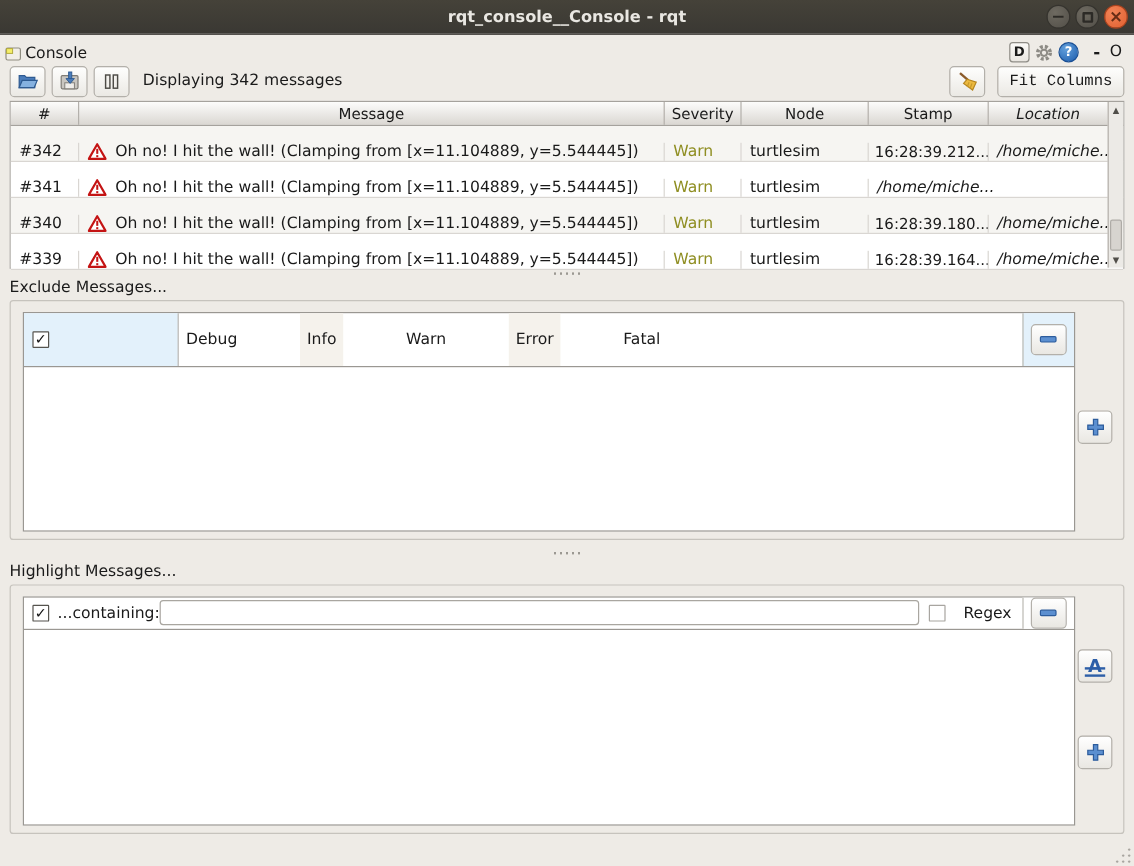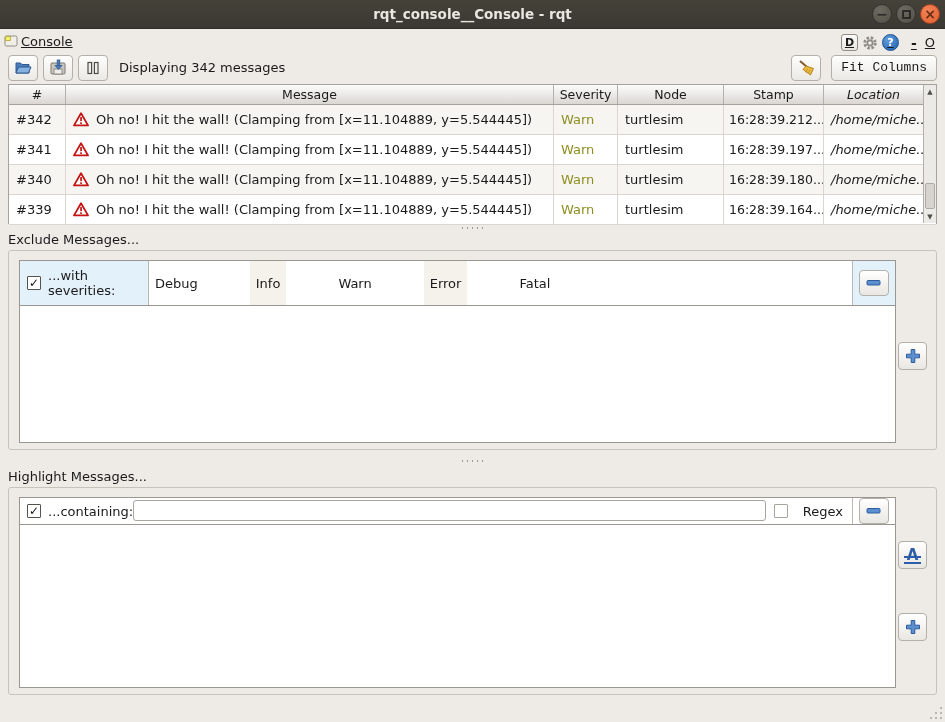--- a/index.html
+++ b/index.html
@@ -28,21 +28,21 @@
   }
   .win-btn.close-btn {
     background:radial-gradient(circle at 35% 30%, #f28457, #e25f2f);
     color:#692d15; border:1px solid #a8431f;
   }
   .max-glyph { width:9px; height:9px; border:2px solid #2c2a26; border-radius:1px; }
 
   
   .dock-title-row {
     position:absolute; top:34px; left:4px; right:8px; height:18px;
-    display:flex; align-items:flex-start;text-decoration:underline;
+    display:flex; align-items:flex-end;
   }
   .dock-title { font-size:13px; margin-left:2px; }
   .dock-buttons { margin-left:auto; display:flex; align-items:center; gap:4px; }
   .d-btn {
     width:17px; height:17px; border:1px solid #8f8d87; border-radius:3px;
     background:linear-gradient(#fbfaf8,#e9e6e1); font-size:11px; font-weight:bold;
     display:flex; align-items:center; justify-content:center;
   }
   .help-btn {
     width:17px; height:17px; border-radius:50%;
@@ -81,21 +81,21 @@
     background:linear-gradient(#fcfcfb,#dad7d2);
     border-bottom:1px solid #a5a29d;
   }
   .th {
     font-size:12.5px; display:flex; align-items:center; justify-content:center;
     border-right:1px solid #b3b0ab; overflow:hidden; white-space:nowrap;
   }
   .th:last-child { border-right:none; }
   .col-num { width:57px; } .col-msg { width:488px; } .col-sev { width:64px; }
   .col-node { width:106px; } .col-stamp { width:100px; } .col-loc { flex:1;font-style:italic; }
-  .tr { display:flex; height:30px; border-bottom:1px solid #d9d6d2; padding-right:13px; background:#fff; }
+  .tr { display:flex; height:30px; border-bottom:1px solid #d9d6d2; padding-right:13px; background:#fff;align-items:flex-end; }
   .tr:nth-child(even) { background:#f6f5f2; }
   .td {
     font-size:13px; display:flex; align-items:center; padding-left:7px;
     border-right:1px solid #d9d6d2; overflow:hidden; white-space:nowrap;
   }
   .td:last-child { border-right:none; }
   .td.col-stamp { padding-left:5px; font-size:12.5px; }
   .sev-warn { color:#8f8e22; }
   .warn-icon { margin-right:7px; flex:none; }
   .vscroll {
@@ -292,21 +292,20 @@
     <div class="td col-msg">
       <svg class="warn-icon" width="16" height="15" viewBox="0 0 16 15">
         <path d="M8 1.2 L15 13.4 L1 13.4 Z" fill="#fff" stroke="#c41414" stroke-width="1.8" stroke-linejoin="round"></path>
         <rect x="7.2" y="5" width="1.7" height="4.2" fill="#c41414"></rect>
         <rect x="7.2" y="10.3" width="1.7" height="1.7" fill="#c41414"></rect>
       </svg>
       <span>Oh no! I hit the wall! (Clamping from [x=11.104889, y=5.544445])</span>
     </div>
     <div class="td col-sev sev-warn">Warn</div>
     <div class="td col-node">turtlesim</div>
-    <div class="td col-stamp">16:28:39.197...</div>
     <div class="td col-loc">/home/miche...</div>
   </div>
 
   <div class="tr">
     <div class="td col-num">#340</div>
     <div class="td col-msg">
       <svg class="warn-icon" width="16" height="15" viewBox="0 0 16 15">
         <path d="M8 1.2 L15 13.4 L1 13.4 Z" fill="#fff" stroke="#c41414" stroke-width="1.8" stroke-linejoin="round"></path>
         <rect x="7.2" y="5" width="1.7" height="4.2" fill="#c41414"></rect>
         <rect x="7.2" y="10.3" width="1.7" height="1.7" fill="#c41414"></rect>
@@ -348,21 +347,20 @@
 
 <div class="section-label" style="top:232px;">Exclude Messages...</div>
 
 <div class="group" style="top:250px; height:200px;">
   <div class="filter-list">
     <div class="filter-row ex-row">
       <div class="label-cell blue-cell ex-label-cell">
         <span class="checkbox">
             <span>✓</span>
           </span>
-        <span>...with severities:</span>
       </div>
       <div class="sev-items">
         <div class="sev-item">Debug</div>
         <div class="sev-item">Info</div>
         <div class="sev-item">Warn</div>
         <div class="sev-item">Error</div>
         <div class="sev-item">Fatal</div>
       </div>
       <div class="minus-cell blue-cell">
         <div class="small-btn">

